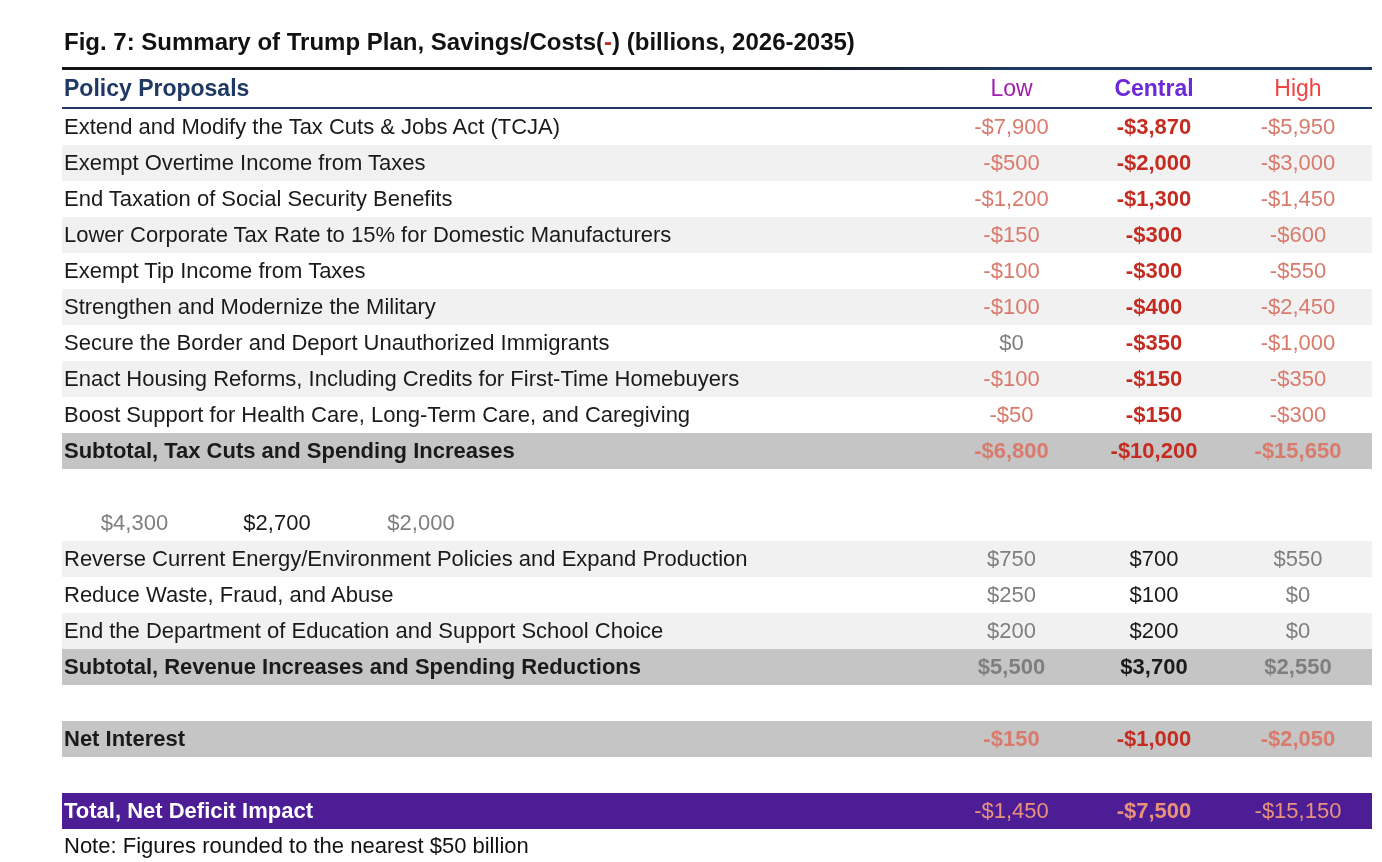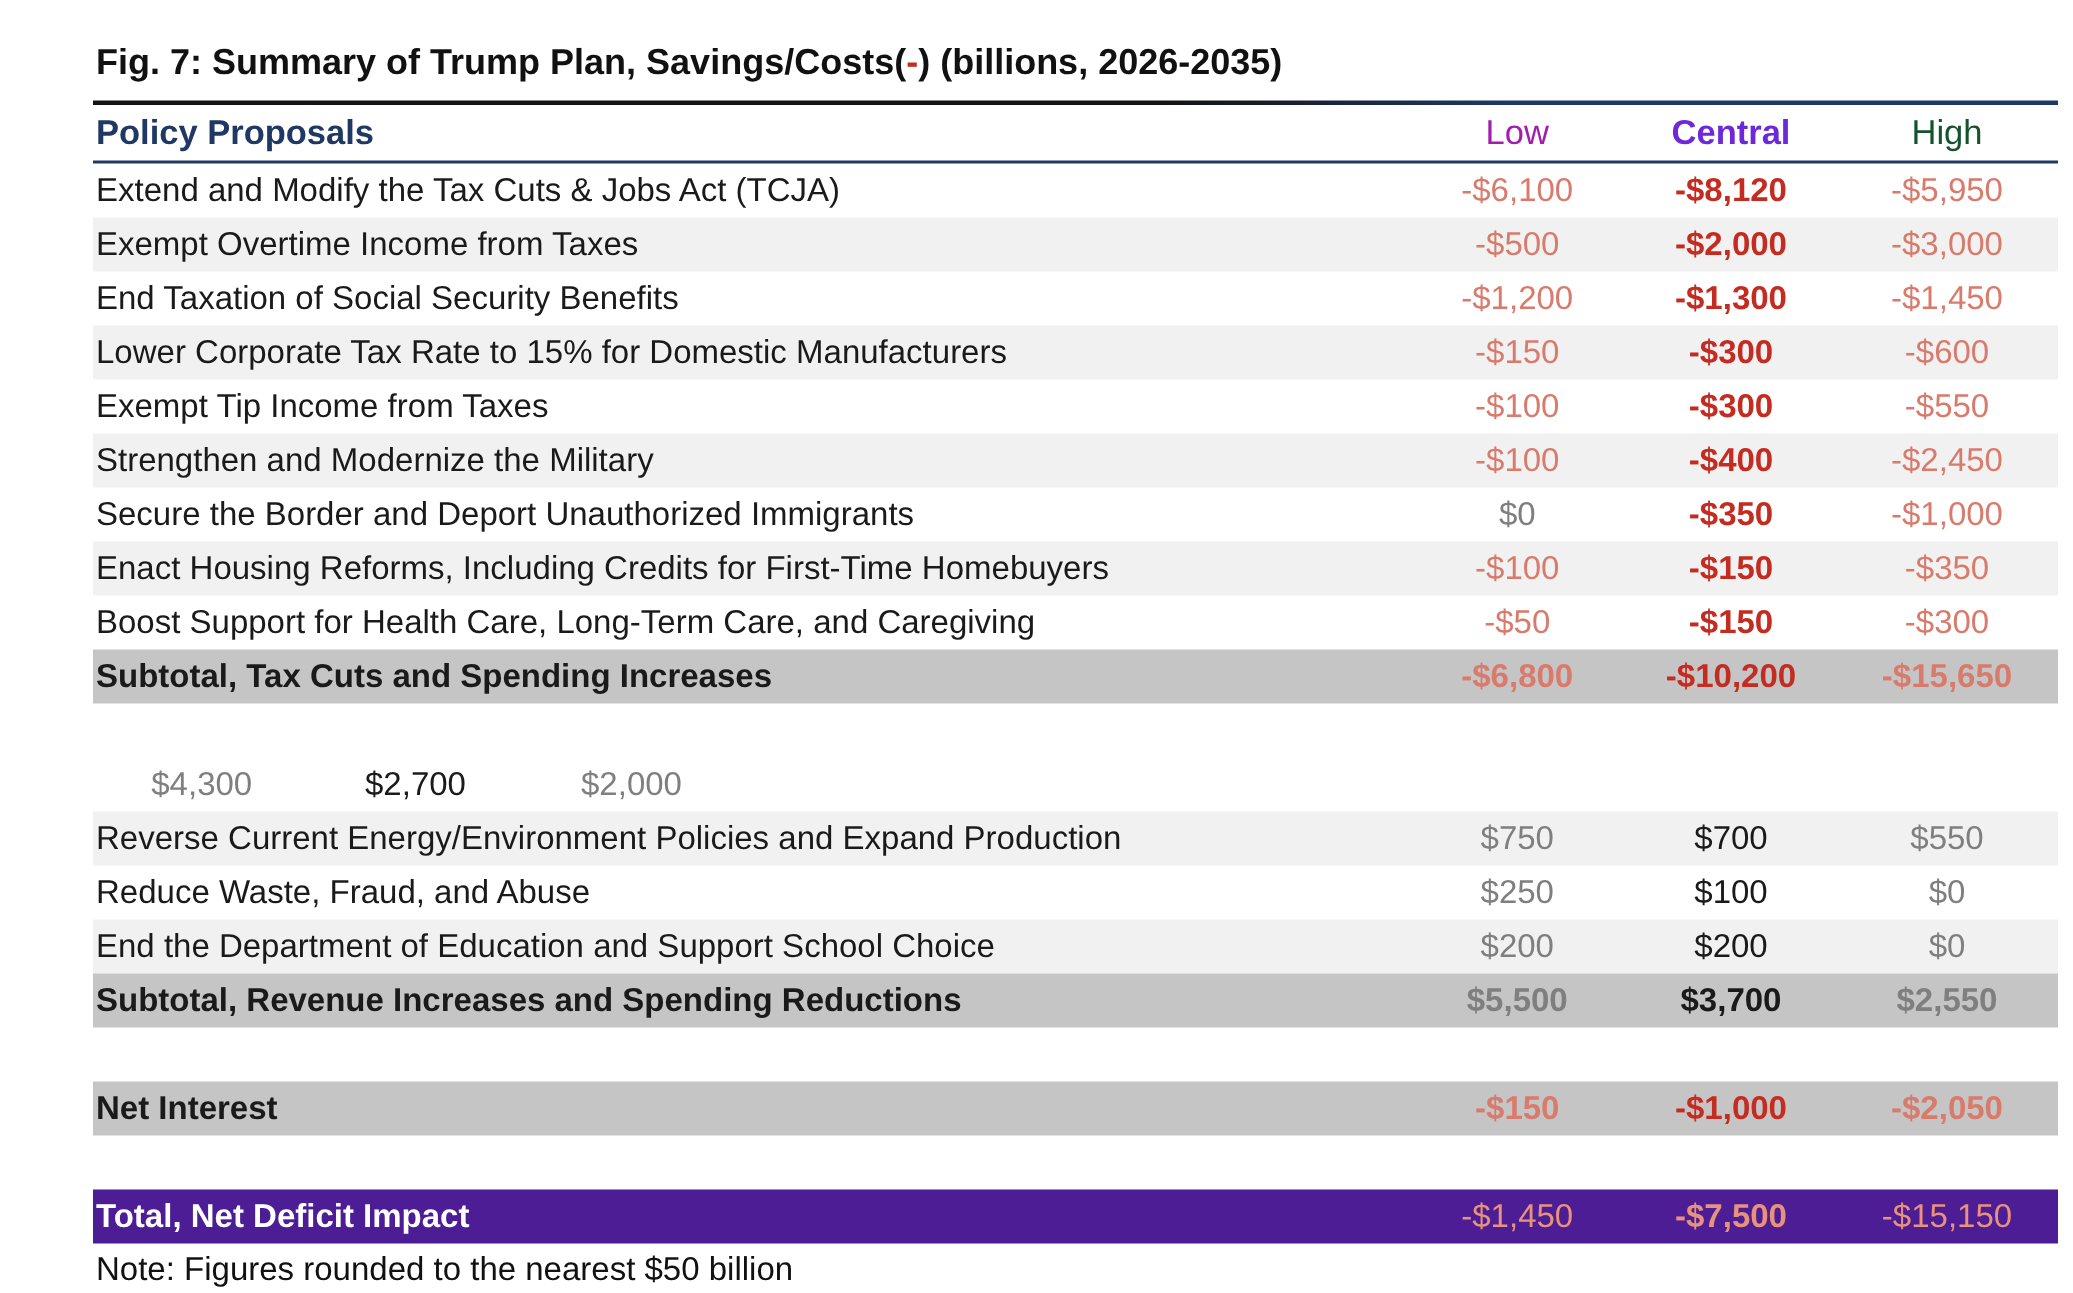--- a/index.html
+++ b/index.html
@@ -20,21 +20,21 @@
   
   .hdr {
     display: flex; align-items: center;
     height: 39px; font-size: 23px;
     border-bottom: 2.5px solid #1f3864;
   }
   .hdr .label { flex: 1; padding-left: 2px; color: #1f3864; font-weight: bold; }
   .hdr .col { text-align: center; }
   .hdr .low  { width: 145px; color: #a21caf; }
   .hdr .central { width: 140px; color: #6d28d9; font-weight: bold; }
-  .hdr .high { width: 148px; color: #14532d; }
+  .hdr .high { width: 148px; color: #ef4444; }
 
   
   .row { display: flex; align-items: center; height: 36px; font-size: 22px; }
   .row .cell.label { flex: 1; padding-left: 2px; color: #1a1a1a; white-space: nowrap; overflow: hidden; }
   .row .cell.val { text-align: center; }
   .row .low  { width: 145px; }
   .row .central { width: 140px; }
   .row .high { width: 148px; }
 
   .row.shaded { background: #f1f1f1; }
@@ -67,22 +67,22 @@
   <div class="hdr">
     <div class="label">Policy Proposals</div>
     <div class="col low">Low</div>
     <div class="col central">Central</div>
     <div class="col high">High</div>
   </div>
 
   <div>
   <div class="row">
     <div class="cell label">Extend and Modify the Tax Cuts &amp; Jobs Act (TCJA)</div>
-    <div class="cell val low v-neg">-$6,100</div>
-    <div class="cell val central v-neg-c">-$8,120</div>
+    <div class="cell val low v-neg">-$7,900</div>
+    <div class="cell val central v-neg-c">-$3,870</div>
     <div class="cell val high v-neg">-$5,950</div>
   </div>
 
   <div class="row shaded">
     <div class="cell label">Exempt Overtime Income from Taxes</div>
     <div class="cell val low v-neg">-$500</div>
     <div class="cell val central v-neg-c">-$2,000</div>
     <div class="cell val high v-neg">-$3,000</div>
   </div>
 

